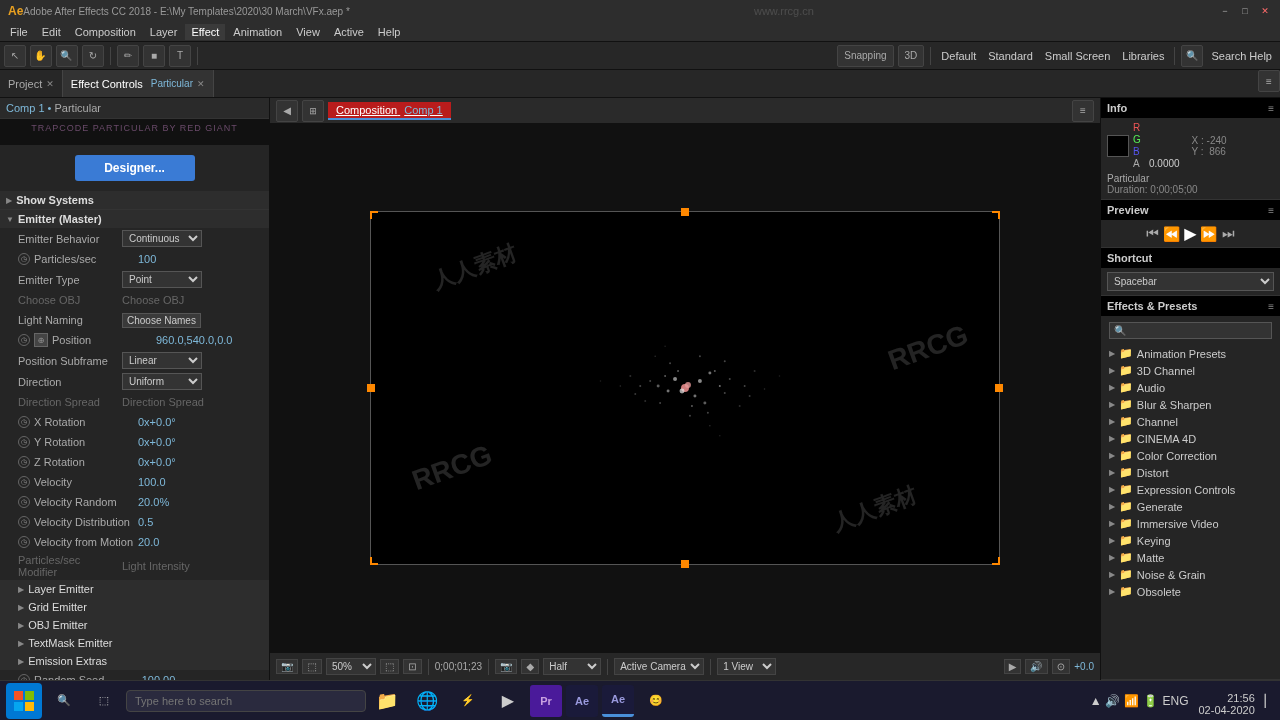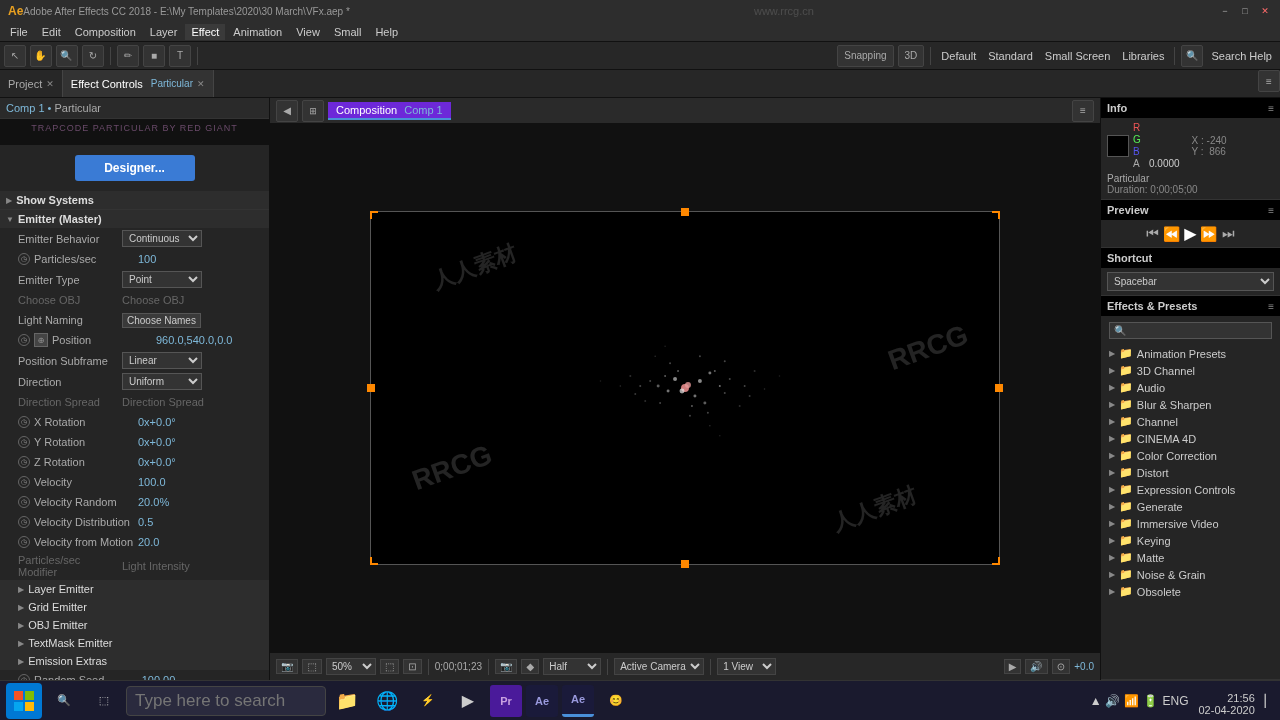--- a/index.html
+++ b/index.html
@@ -90,21 +90,21 @@
 
     
     #center-area {
       flex: 1; display: flex; flex-direction: column; background: #1a1a1a;
     }
     #comp-tab-bar {
       height: 26px; background: #2a2a2a; display: flex; align-items: center;
       padding: 0 6px; border-bottom: 1px solid #111; gap: 4px;
     }
     .comp-tab { font-size: 11px; color: #ccc; padding: 2px 8px; cursor: pointer; }
-    .comp-tab.active { background: #6d28d9; color: #fff; border-bottom: 2px solid #4a90d9; }
+    .comp-tab.active { background: #b91c1c; color: #fff; border-bottom: 2px solid #4a90d9; text-decoration: underline; }
 
     #canvas-area {
       flex: 1; background: #111; display: flex; align-items: center; justify-content: center;
       position: relative; overflow: hidden;
     }
     #composition-view {
       width: 630px; height: 354px; background: #000; position: relative;
       border: 1px solid #555;
     }
 
@@ -207,21 +207,21 @@
 
     
     #taskbar {
       height: 40px; background: #1a1a2e; display: flex; align-items: center;
       padding: 0 6px; gap: 4px; position: absolute; bottom: 0; left: 0; right: 0;
       border-top: 1px solid #333;
     }
     .start-btn { width: 36px; height: 36px; background: #0078d4; border-radius: 4px; display: flex; align-items: center; justify-content: center; cursor: pointer; }
     .taskbar-icon { width: 36px; height: 36px; display: flex; align-items: center; justify-content: center; cursor: pointer; border-radius: 4px; }
     .tb-stretch { flex: 1; }
-    .tb-search { background: #2a2a3e; border: 1px solid #444; color: #ccc; font-size: 17px; padding: 4px 8px; width: 200px; border-radius: 4px; }
+    .tb-search { background: #2a2a3e; border: 1px solid #444; color: #ccc; font-size: 11px; padding: 4px 8px; width: 240px; border-radius: 4px; }
     .tb-time { color: #ccc; font-size: 11px; text-align: right; padding: 2px 6px; margin-top: 6px; }
     .sys-icons { display: flex; align-items: center; gap: 4px; }
     .sys-icon { font-size: 12px; color: #ccc; cursor: pointer; }
 
     
     ::-webkit-scrollbar { width: 6px; height: 6px; }
     ::-webkit-scrollbar-track { background: #1e1e1e; }
     ::-webkit-scrollbar-thumb { background: #444; border-radius: 3px; }
     .grayed { color: #666; }
   </style>
@@ -240,21 +240,21 @@
 </div>
 
 <div id="menubar">
   <div class="menu-item">File</div>
   <div class="menu-item">Edit</div>
   <div class="menu-item">Composition</div>
   <div class="menu-item">Layer</div>
   <div class="menu-item" style="color:#fff; background:#3a3a3a;">Effect</div>
   <div class="menu-item">Animation</div>
   <div class="menu-item">View</div>
-  <div class="menu-item">Small</div>
+  <div class="menu-item">Active</div>
   <div class="menu-item">Help</div>
 </div>
 
 <div id="toolbar">
   <div class="toolbar-btn">↖</div>
   <div class="toolbar-btn">✋</div>
   <div class="toolbar-btn">🔍</div>
   <div class="toolbar-btn">↻</div>
   <div class="toolbar-sep"></div>
   <div class="toolbar-btn">✏</div>

